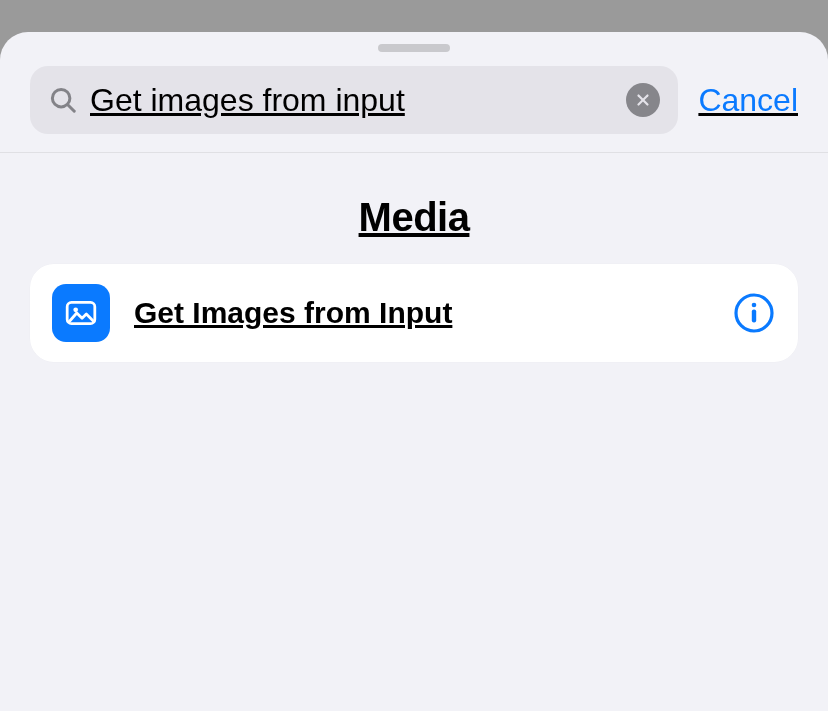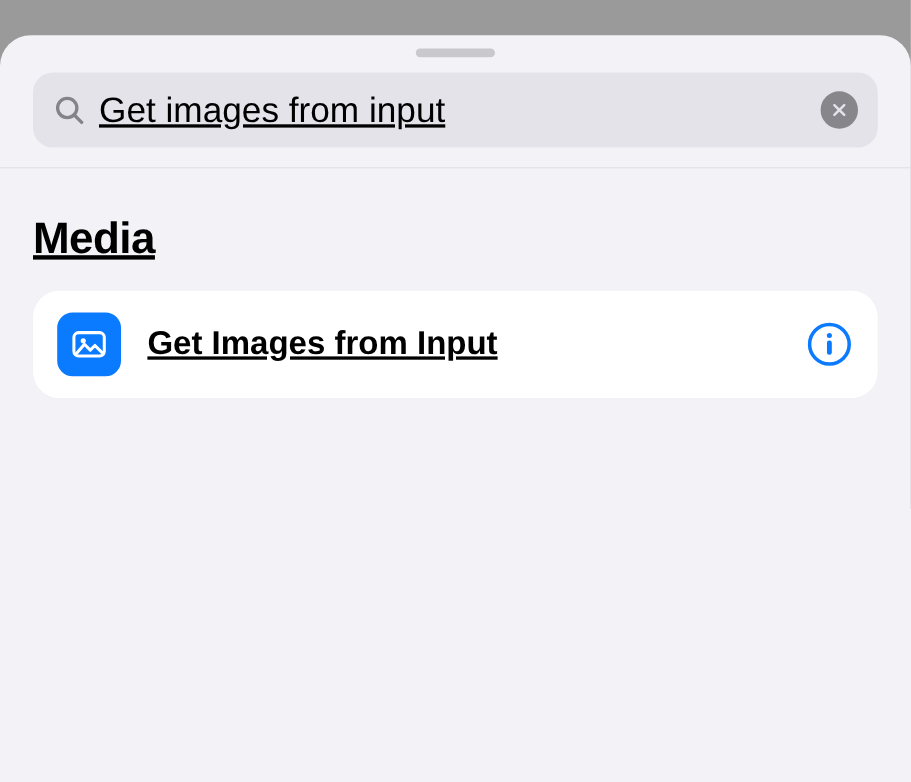--- a/index.html
+++ b/index.html
@@ -88,20 +88,21 @@
     }
     .content {
       padding: 42px 30px 0 30px;
     }
     .section-heading {
       font-size: 40px;
       font-weight: 700;
       color: #000;
       margin-bottom: 24px;
       letter-spacing: -0.5px;
+      text-align: center;
     }
     .result-card {
       background: #ffffff;
       border-radius: 24px;
       padding: 20px 22px;
       display: flex;
       align-items: center;
       gap: 24px;
       box-shadow: 0 0 0 0.5px rgba(0,0,0,0.02);
     }
@@ -156,20 +157,21 @@
         </svg>
       </span>
       <input class="search-input" type="text" autofocus="" value="Get images from input" style="">
       <span class="clear-btn">
         <svg viewBox="0 0 16 16" stroke="#e4e3e9" stroke-width="2.2" stroke-linecap="round">
           <line x1="3.5" y1="3.5" x2="12.5" y2="12.5"></line>
           <line x1="12.5" y1="3.5" x2="3.5" y2="12.5"></line>
         </svg>
       </span>
     </div>
+    <span class="cancel-link">Cancel</span>
   </div>
 
   <div class="content">
     <h2 class="section-heading">Media</h2>
 
     <div class="result-card">
       <div class="action-icon">
         <svg viewBox="0 0 32 32">
           <rect x="3" y="6" width="26" height="20" rx="4" fill="none" stroke="#ffffff" stroke-width="2.6"></rect>
           <circle cx="11" cy="13" r="2.2" fill="#ffffff"></circle>

